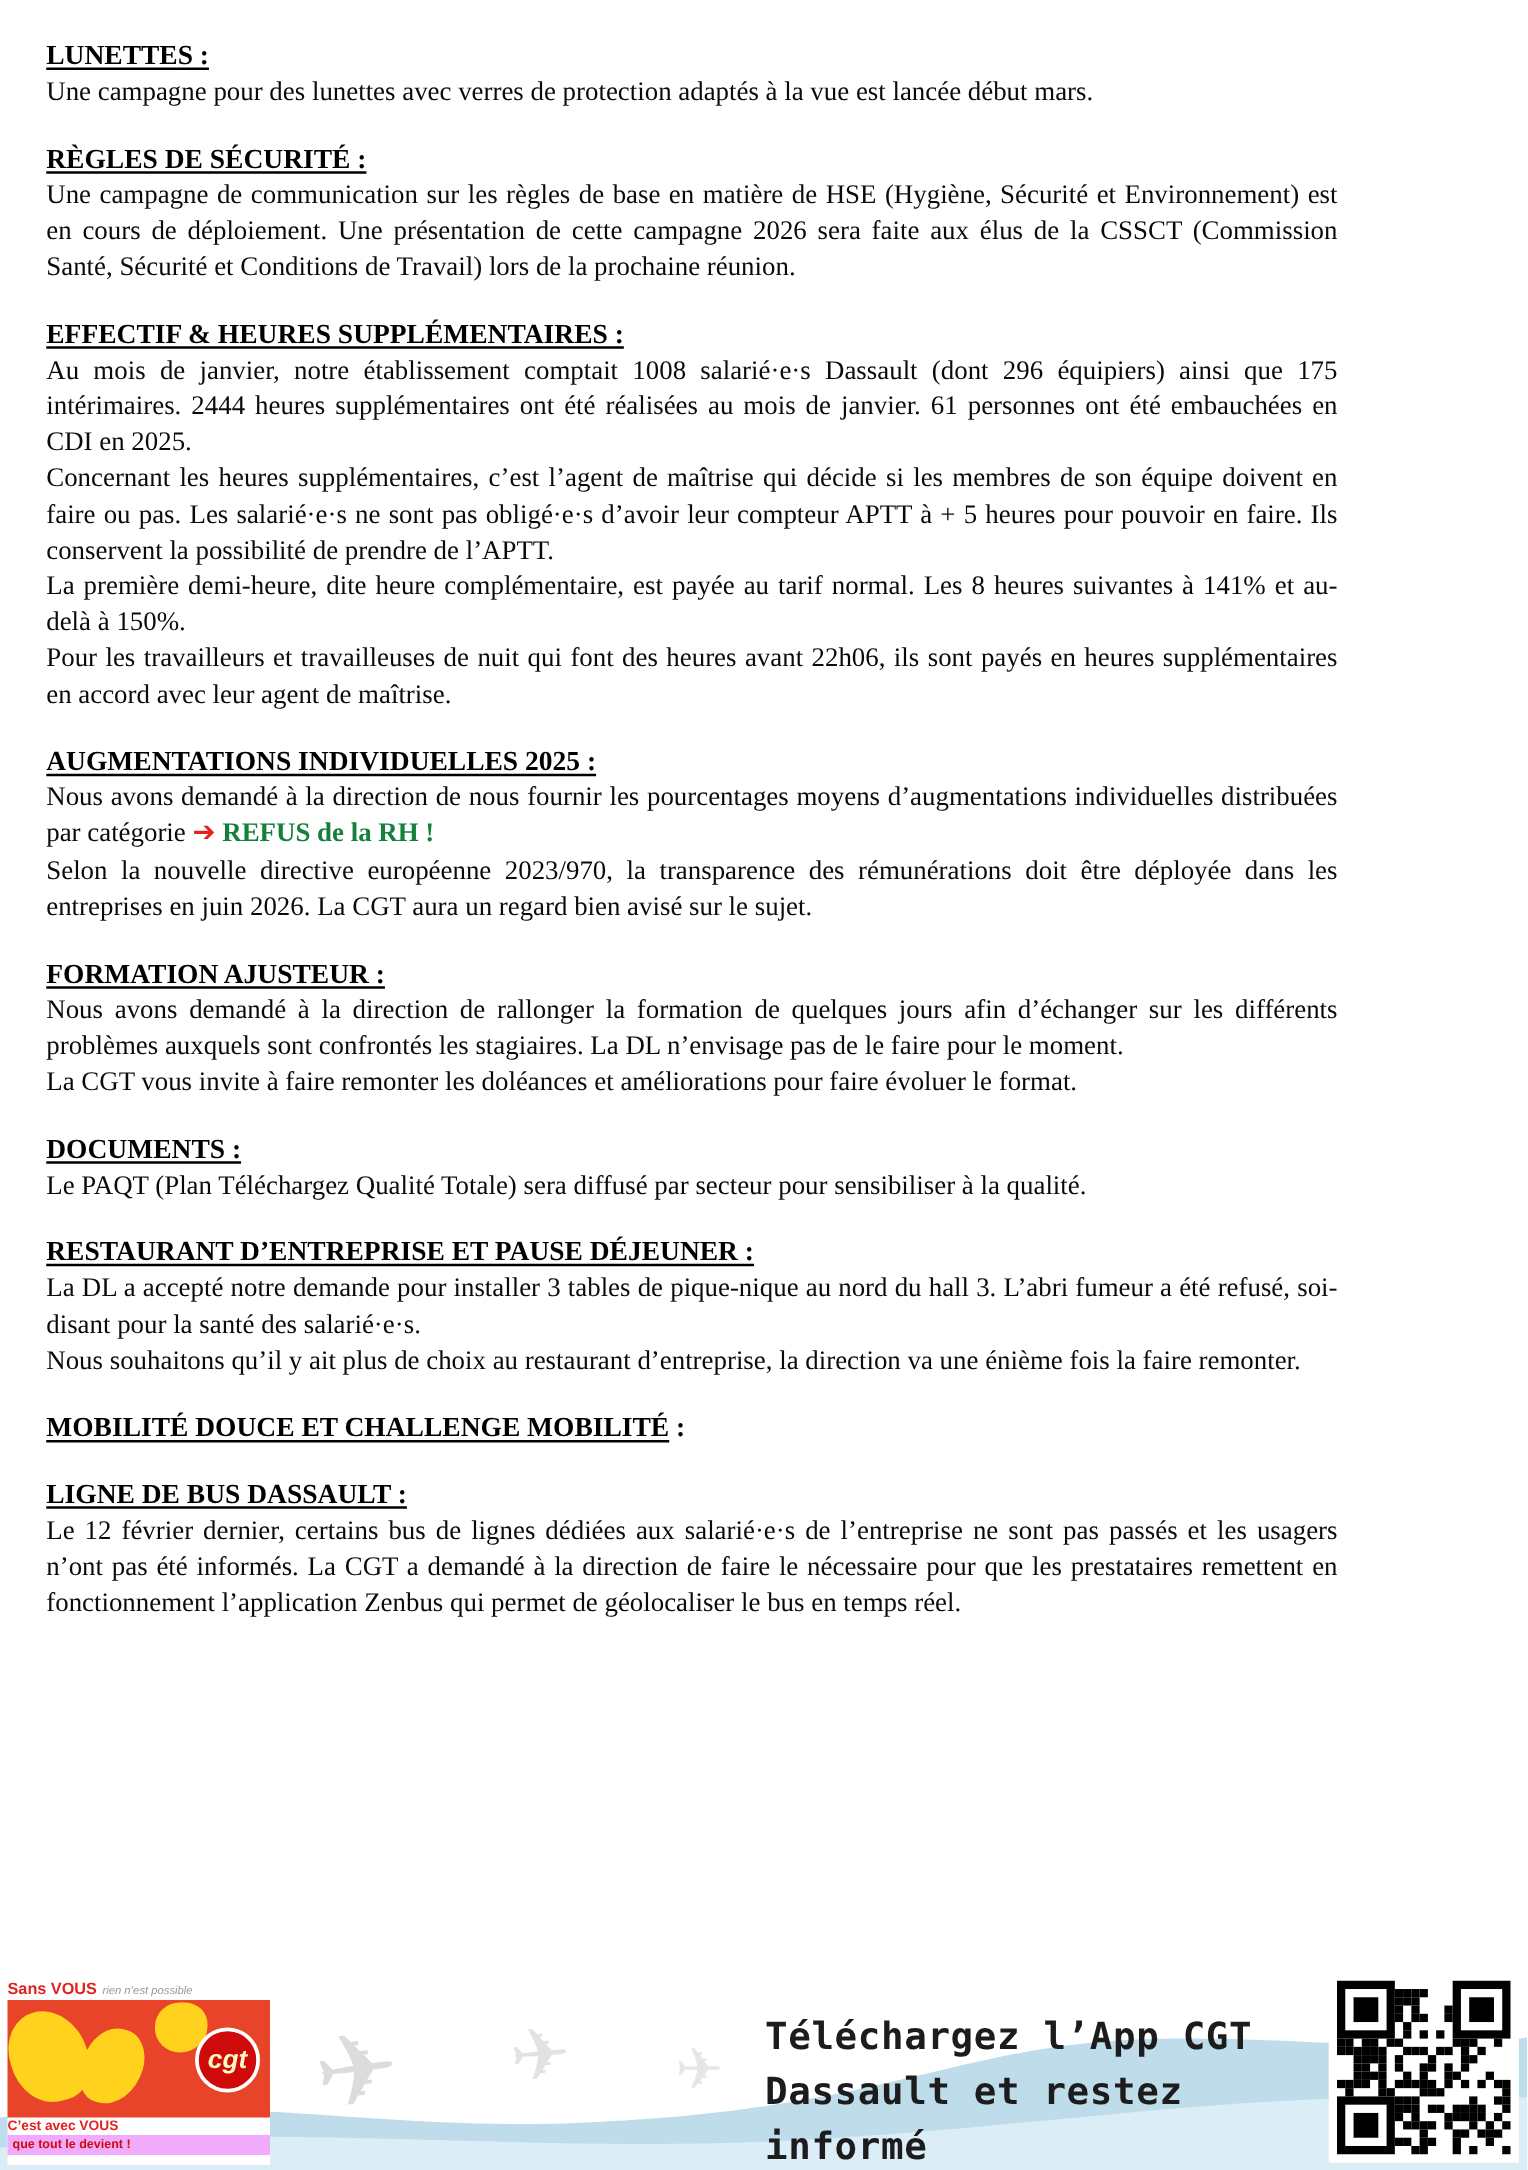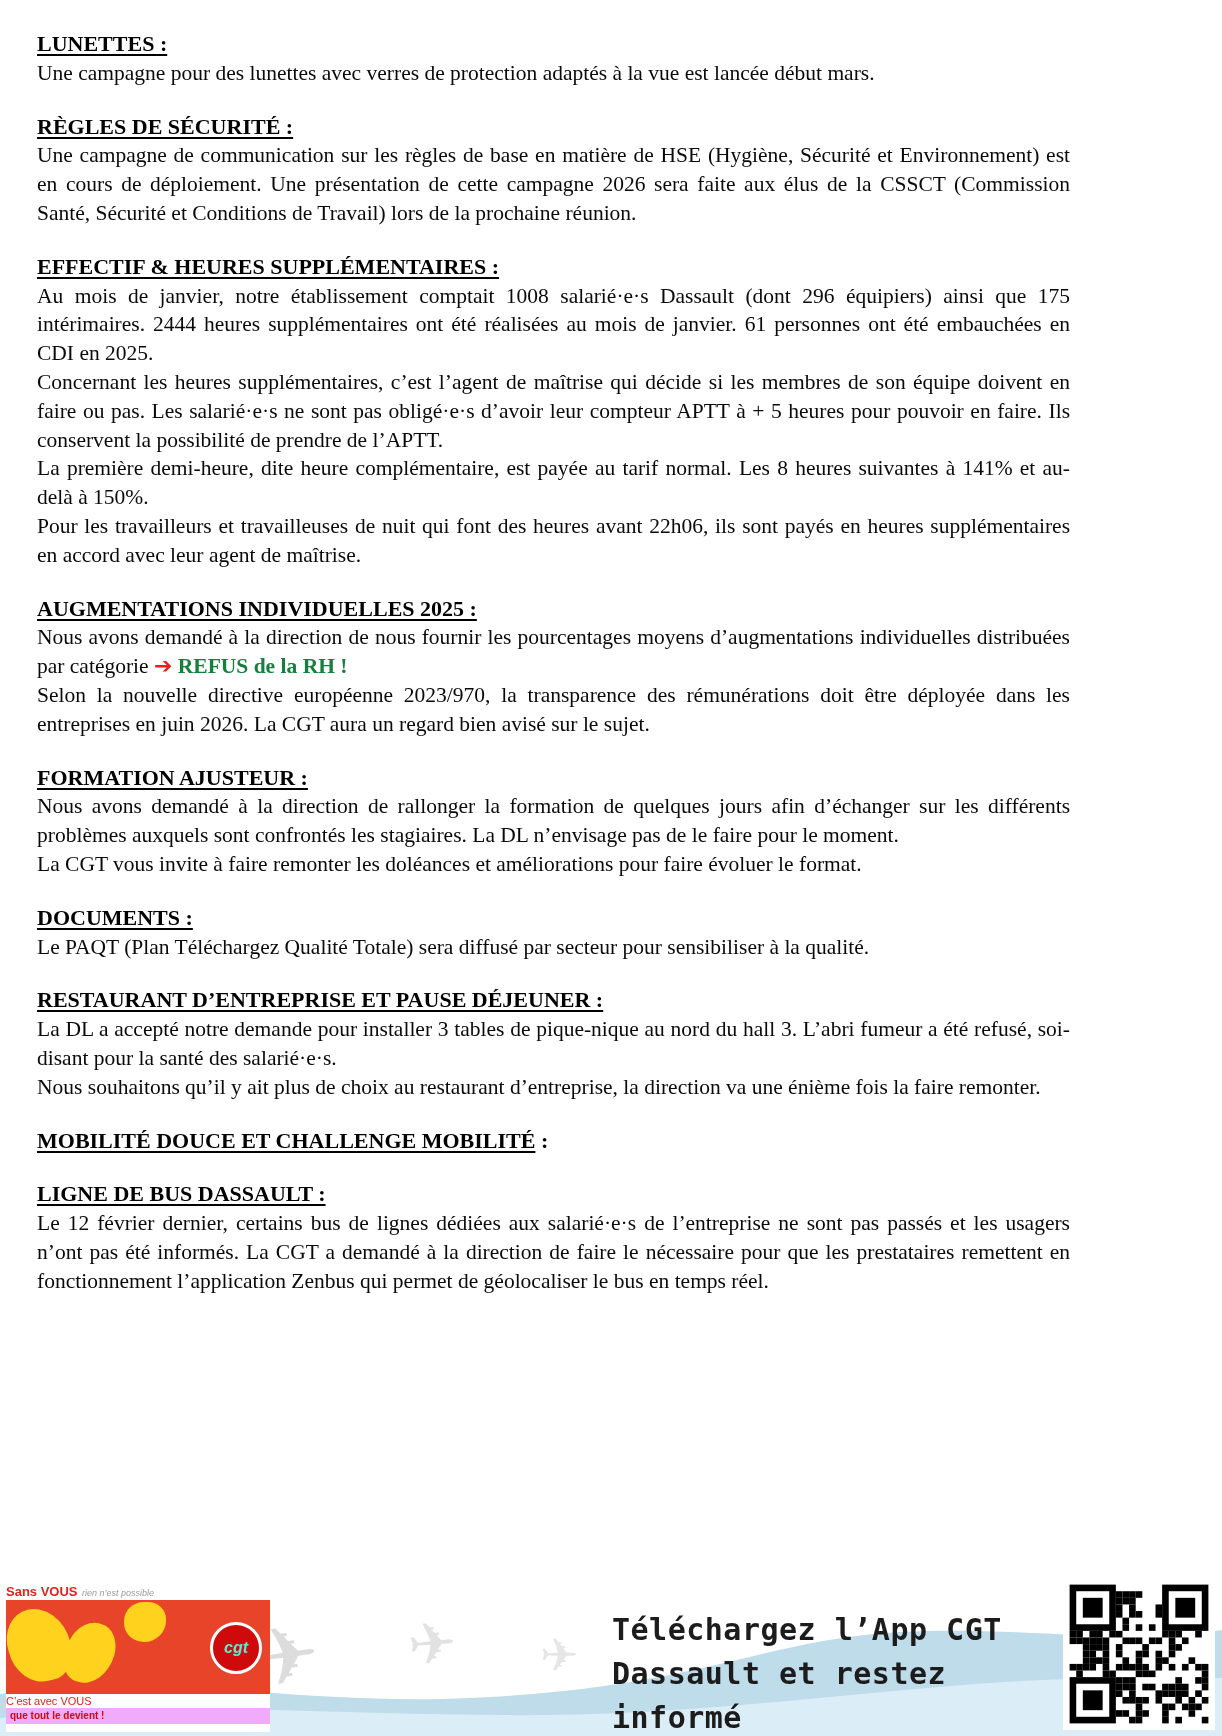--- a/index.html
+++ b/index.html
@@ -69,21 +69,21 @@
     font-weight: bold;
     font-size: 30px;
     line-height: 44px;
     color: #1c1c1c;
     letter-spacing: 0.5px;
   }
 
   .cgt-logo {
     position: absolute;
     left: 6px; bottom: 4px;
-    width: 264px; height: 150px;
+    width: 210px; height: 150px;
     background: #fff;
   }
   .logo-top { font-family: "Liberation Sans", sans-serif; height: 18px; white-space: nowrap; }
   .lt-red { color: #e0231c; font-weight: bold; font-size: 13px; }
   .lt-gray { color: #9a9a9a; font-size: 9px; font-style: italic; }
   .logo-main {
     position: relative;
     height: 94px;
     background: #e8442a;
     overflow: hidden;
@@ -93,23 +93,23 @@
   .b2 { left: 60px; top: 22px; width: 48px; height: 62px; border-radius: 55% 45% 60% 40%; transform: rotate(16deg); }
   .b3 { left: 118px; top: 2px; width: 42px; height: 40px; border-radius: 50% 45% 55% 50%; }
   .cgt-disc {
     position: absolute; right: 8px; top: 22px;
     width: 52px; height: 52px;
     background: #cf0a0a;
     border: 3px solid #ffffff;
     border-radius: 50%;
     display: flex; align-items: center; justify-content: center;
   }
-  .cgt-word { color: #5eead4; font-family: "Liberation Sans", sans-serif; font-style: italic; font-weight: bold; font-size: 16px; }
+  .cgt-word { color: #fef9c3; font-family: "Liberation Sans", sans-serif; font-style: italic; font-weight: bold; font-size: 21px; }
   .logo-bottom { font-family: "Liberation Sans", sans-serif; }
-  .lb-red { display: block; color: #e0231c; font-weight: normal; font-size: 11px; line-height: 14px; }
+  .lb-red { display: block; color: #e0231c; font-weight: bold; font-size: 11px; line-height: 14px; }
   .lb-strip { display: block; background: #f0abfc; color: #cf0a0a; font-weight: bold; font-size: 10px; line-height: 14px; padding: 1px 4px; }
 
   .qr {
     position: absolute;
     right: 7px; top: 2px;
     width: 152px; height: 152px;
     background: #fff;
   }
 </style>
 </head>

